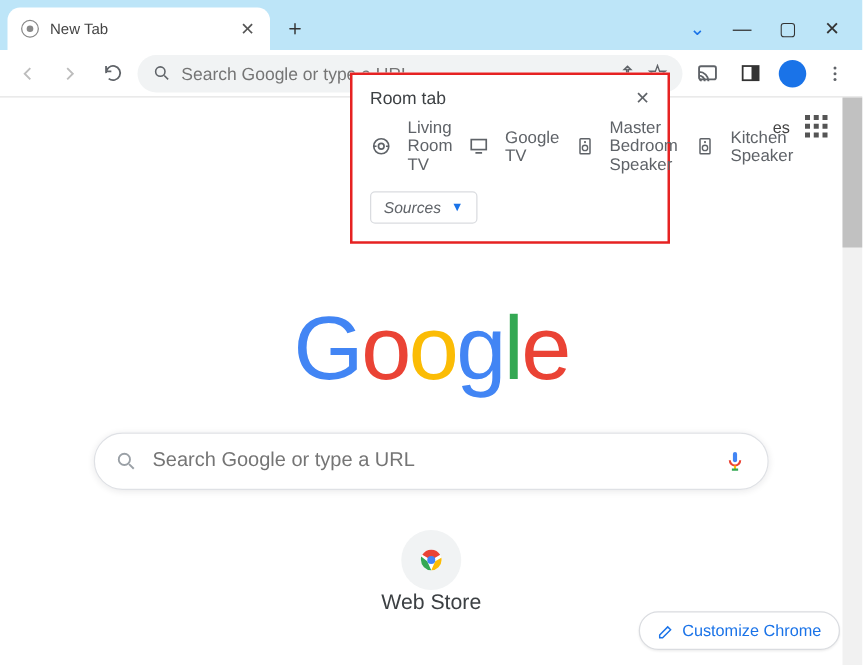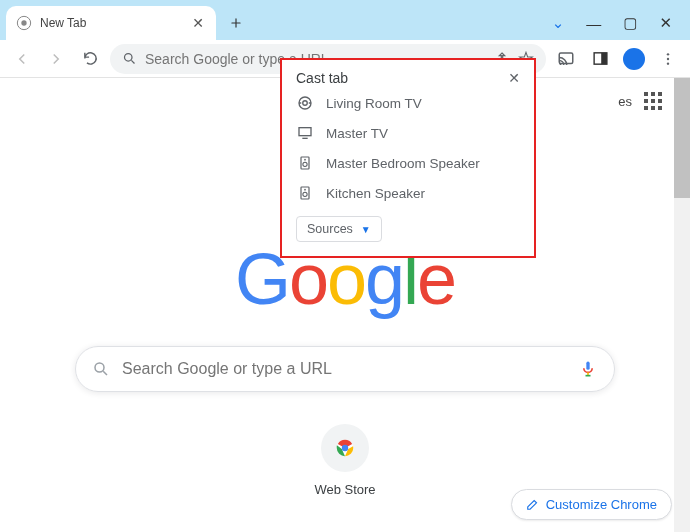--- a/index.html
+++ b/index.html
@@ -37,32 +37,32 @@
 .google-logo span:nth-child(2){color:#EA4335}
 .google-logo span:nth-child(3){color:#FBBC05}
 .google-logo span:nth-child(4){color:#4285F4}
 .google-logo span:nth-child(5){color:#34A853}
 .google-logo span:nth-child(6){color:#EA4335}
 
 .searchbox { width: 540px; height: 46px; margin: 26px auto 0; border: 1px solid #dfe1e5; border-radius: 23px; box-shadow: 0 1px 6px rgba(32,33,36,0.1); display: flex; align-items: center; padding: 0 16px; gap: 12px; }
 .searchbox input { border: none; outline: none; flex: 1; font-size: 16px; color: #5f6368; }
 
 .shortcuts { display: flex; gap: 72px; justify-content: center; margin-top: 32px; }
-.shortcut { display: flex; flex-direction: column; align-items: center; gap: 10px; cursor: pointer; font-size: 13px; color: #3c4043; }
+.shortcut { display: flex; flex-direction: column; align-items: center; cursor: pointer; font-size: 17px; color: #3c4043; }
 .shortcut .circle { width: 48px; height: 48px; border-radius: 50%; background: #f1f3f4; display: flex; align-items: center; justify-content: center; font-size: 22px; }
 
-.customize { position: absolute; bottom: 12px; right: 18px; border: 1px solid #dadce0; border-radius: 18px; padding: 7px 14px; display: flex; align-items: flex-start; gap: 6px; color: #1a73e8; font-size: 13px; background: #fff; cursor: pointer; box-shadow: 0 1px 2px rgba(0,0,0,0.08); }
+.customize { position: absolute; bottom: 12px; right: 18px; border: 1px solid #dadce0; border-radius: 18px; padding: 7px 14px; display: flex; align-items: center; gap: 6px; color: #1a73e8; font-size: 13px; background: #fff; cursor: pointer; box-shadow: 0 1px 2px rgba(0,0,0,0.08); }
 
 
 .cast-popup { position: absolute; top: 58px; left: 280px; width: 256px; background: #fff; border: 2px solid #e62222; padding: 10px 14px 14px; z-index: 50; }
 .cast-head { display: flex; align-items: center; justify-content: space-between; font-size: 14px; color: #3c4043; margin-bottom: 8px; }
-.cast-list { display: flex; flex-direction: column; gap: 12px; }
+.cast-list { display: flex; gap: 12px; }
 .cast-item { display: flex; align-items: center; gap: 12px; font-size: 13.5px; color: #5f6368; cursor: pointer; }
 .cast-item .ic { width: 18px; height: 18px; display: flex; align-items: center; justify-content: center; }
-.sources-btn { margin-top: 14px; border: 1px solid #dadce0; border-radius: 4px; padding: 5px 10px; font-size: 12.5px; color: #5f6368; display: inline-flex; align-items: center; gap: 8px; cursor: pointer; }
+.sources-btn { margin-top: 14px; border: 1px solid #dadce0; border-radius: 4px; padding: 5px 10px; font-size: 12.5px; color: #5f6368; display: inline-flex; align-items: center; gap: 8px; cursor: pointer; font-style: italic; }
 .sources-btn .tri { color: #1a73e8; font-size: 10px; }
 
 .scrollbar { position: absolute; right: 0; top: 78px; bottom: 0; width: 16px; background: #f1f1f1; }
 .scrollbar .thumb { background: #c1c1c1; width: 100%; height: 120px; }
 </style>
 </head>
 <body>
 
 <div class="titlebar">
   <div class="tab">
@@ -191,42 +191,42 @@
   <div class="customize">
     <svg width="14" height="14" viewBox="0 0 24 24">
         <path d="M3 17l11-11 4 4L7 21H3v-4z" fill="none" stroke="#1a73e8" stroke-width="2"></path>
       </svg>
     <span>Customize Chrome</span>
   </div>
 </div>
 
 <div class="cast-popup">
   <div class="cast-head">
-    <span>Cast tab</span>
+    <span>Room tab</span>
     <span style="cursor:pointer;color:#5f6368">✕</span>
   </div>
   <div class="cast-list">
     <div class="cast-item">
       <span class="ic">
           <svg width="18" height="18" viewBox="0 0 24 24">
             <circle cx="12" cy="12" r="8" fill="none" stroke="#5f6368" stroke-width="1.8"></circle>
             <circle cx="12" cy="12" r="3" fill="none" stroke="#5f6368" stroke-width="1.8"></circle>
             <path d="M4 12h3M17 12h3" stroke="#5f6368" stroke-width="1.8"></path>
           </svg>
         </span>
       <span>Living Room TV</span>
     </div>
     <div class="cast-item">
       <span class="ic">
           <svg width="18" height="16" viewBox="0 0 24 24">
             <rect x="3" y="4" width="18" height="12" fill="none" stroke="#5f6368" stroke-width="2"></rect>
             <path d="M8 20h8" stroke="#5f6368" stroke-width="2"></path>
           </svg>
         </span>
-      <span>Master TV</span>
+      <span>Google TV</span>
     </div>
     <div class="cast-item">
       <span class="ic">
           <svg width="16" height="18" viewBox="0 0 24 24">
             <rect x="6" y="3" width="12" height="18" rx="1" fill="none" stroke="#5f6368" stroke-width="1.8"></rect>
             <circle cx="12" cy="14" r="3.2" fill="none" stroke="#5f6368" stroke-width="1.6"></circle>
             <circle cx="12" cy="7" r="1.3" fill="#5f6368"></circle>
           </svg>
         </span>
       <span>Master Bedroom Speaker</span>

